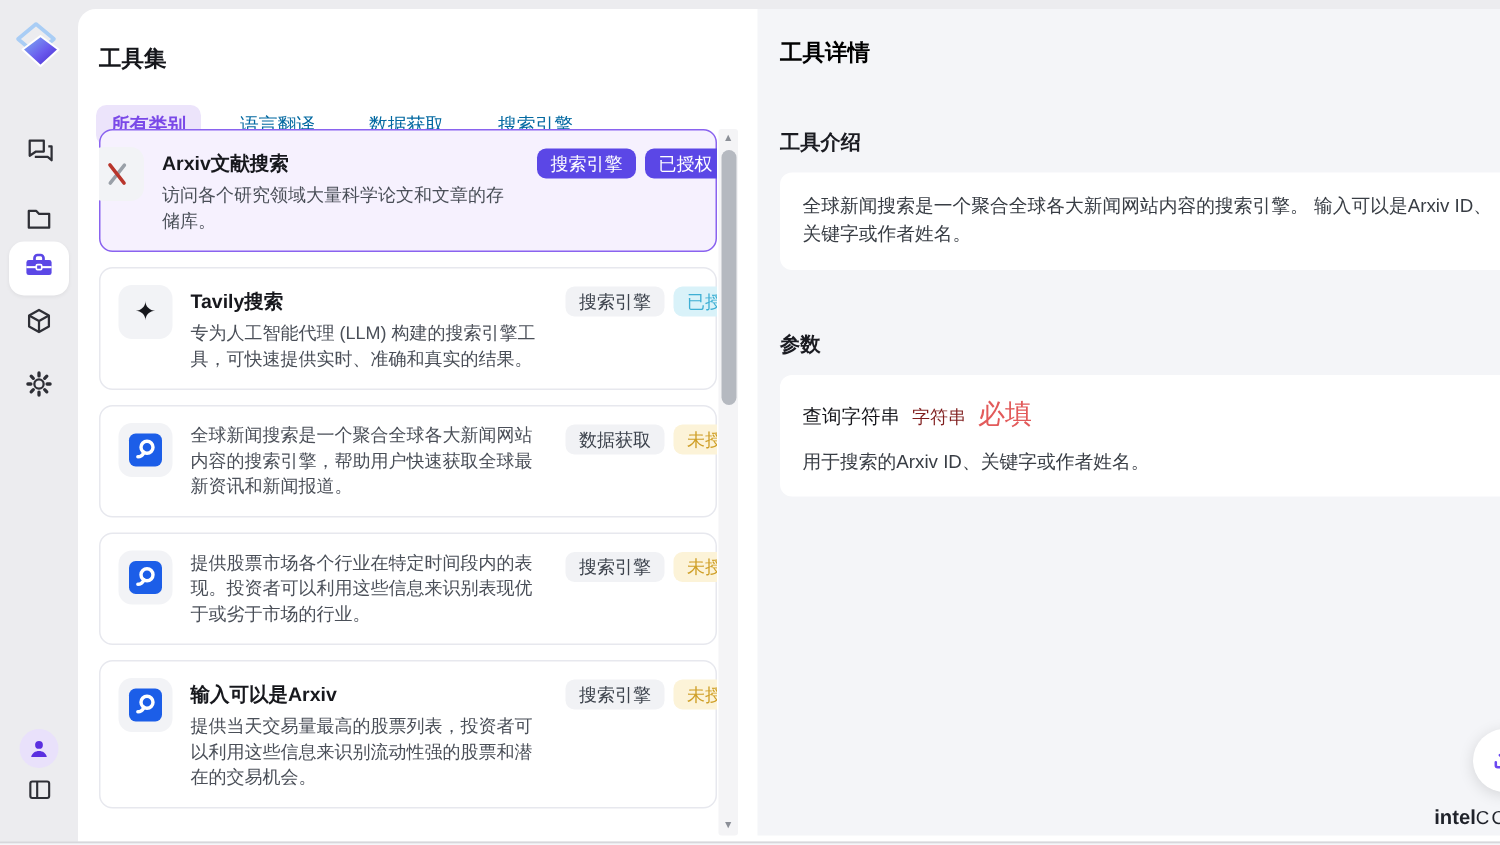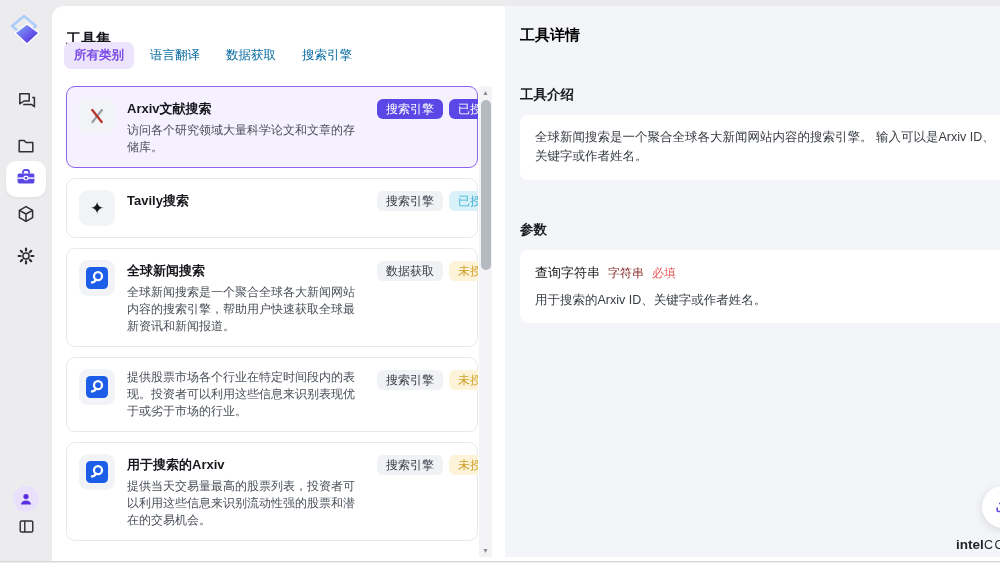--- a/index.html
+++ b/index.html
@@ -10,28 +10,28 @@
   .rail-item{position:absolute;left:0;width:52px;display:flex;justify-content:center;cursor:pointer;}
   .rail-active-bg{position:absolute;left:6px;width:40px;height:36px;background:#fff;border-radius:10px;
         display:flex;align-items:center;justify-content:center;box-shadow:0 1px 3px rgba(0,0,0,.06);}
   .avatar-circle{width:26px;height:26px;border-radius:50%;background:#e9e1fb;display:flex;align-items:center;justify-content:center;}
   
   .shell{position:absolute;left:52px;top:6px;right:0;bottom:2px;background:#fff;border-top-left-radius:12px;overflow:hidden;}
   .bottom-line{position:absolute;left:0;right:0;bottom:1px;height:1px;background:#d7d7dc;}
   
   .tools-panel{position:absolute;left:0;top:0;width:453px;height:100%;}
   .panel-title{position:absolute;left:14px;top:14px;font-size:15px;font-weight:700;color:#15161b;}
-  .tabs{position:absolute;left:12px;top:36px;display:flex;gap:6px;justify-content:flex-end;}
+  .tabs{position:absolute;left:12px;top:64px;display:flex;gap:16px;justify-content:flex-end;}
   .tab{padding:5px 10px;border-radius:7px;font-size:12.5px;color:#0369a1;cursor:pointer;white-space:nowrap;}
   .tab.active{background:#ece4fb;color:#7a49e8;font-weight:700;}
   .tool-list{position:absolute;left:14px;top:80px;width:412px;bottom:4px;overflow:hidden;
         display:flex;flex-direction:column;gap:10px;}
   .tool-card{display:flex;gap:12px;padding:11px 12px;border:1px solid #e7e8ee;border-radius:9px;background:#fff;
         flex:none;box-sizing:border-box;cursor:pointer;}
-  .tool-card.selected{background:#f6f1fe;border:1.5px solid #8a63ef;}
+  .tool-card.selected{background:#f6f1fe;border:1.5px solid #8a63ef;justify-content:center;}
   .tool-icon{width:36px;height:36px;border-radius:9px;background:#f2f3f6;display:flex;align-items:center;
         justify-content:center;flex:none;}
   .tool-icon .glyph{font-family:"DejaVu Sans",sans-serif;font-size:17px;color:#16171c;line-height:1;}
   .tool-body{width:238px;flex:none;}
   .tool-name{font-size:13px;font-weight:700;color:#17181d;margin:2px 0 4px;}
   .tool-desc{font-size:12px;line-height:17px;color:#4a4f58;}
   .badges{margin-left:auto;display:flex;gap:6px;align-items:flex-start;padding-top:1px;}
   .badge{font-size:12px;padding:4px 9px;border-radius:6px;white-space:nowrap;line-height:1;}
   .badge.purple{background:#5b47e6;color:#ffffff;}
   .badge.gray{background:#f1f2f5;color:#3c424c;}
@@ -45,21 +45,21 @@
   .vscroll .arrow.down{bottom:0;}
   .vscroll .thumb{position:absolute;left:1.5px;width:10px;top:14px;height:170px;background:#b5b9c0;border-radius:5px;cursor:grab;}
   
   .details-panel{position:absolute;left:453px;right:12px;top:0;bottom:4px;background:#f4f5f8;padding:0 15px;box-sizing:border-box;}
   .details-title{font-size:15px;font-weight:700;color:#000000;margin:20px 0 0;}
   .section-h{font-size:13.5px;font-weight:700;color:#1a1b21;margin:41px 0 11px;}
   .box{background:#fff;border-radius:8px;padding:13px 15px;font-size:12.5px;color:#383d44;line-height:1.55;}
   .param-head{display:flex;align-items:baseline;gap:8px;margin-bottom:8px;}
   .param-name{font-size:13px;font-weight:400;color:#15161b;}
   .param-type{font-size:12px;color:#7f1d1d;}
-  .param-req{font-size:12px;color:#e25a5a;}
+  .param-req{font-size:18px;color:#e25a5a;}
   .param-desc{font-size:12.5px;color:#383d44;}
   .fab{position:absolute;right:6px;bottom:29px;width:42px;height:42px;border-radius:50%;background:#fff;
         box-shadow:0 2px 10px rgba(0,0,0,.13);display:flex;align-items:center;justify-content:center;cursor:pointer;}
   .intel{position:absolute;right:4px;bottom:5px;display:flex;align-items:baseline;gap:0;}
   .intel-word{font-size:13.5px;font-weight:700;color:#1f222a;letter-spacing:0;}
   .intel-core{font-size:12.5px;color:#1f222a;letter-spacing:1.5px;position:relative;}
   .intel-badge{position:absolute;right:0;bottom:-10px;font-size:6px;background:#9298a1;color:#fff;
         padding:1px 4px;border-radius:1px;letter-spacing:.5px;}
 </style>
 </head>
@@ -177,36 +177,36 @@
               <span class="badge purple">搜索引擎</span>
               <span class="badge purple">已授权</span>
             </div>
           </div>
           <div class="tool-card">
             <span class="tool-icon">
               <span class="glyph">✦</span>
             </span>
             <div class="tool-body">
               <div class="tool-name">Tavily搜索</div>
+              <div class="tool-desc">专为人工智能代理 (LLM) 构建的搜索引擎工具，可快速提供实时、准确和真实的结果。</div>
             </div>
             <div class="badges">
               <span class="badge gray">搜索引擎</span>
               <span class="badge cyan">已授权</span>
             </div>
           </div>
           <div class="tool-card">
             <span class="tool-icon">
               <svg width="24" height="24" viewBox="0 0 24 24">
                 <rect x="1" y="1" width="22" height="22" rx="4.5" fill="#1c5ee8"></rect>
                 <circle cx="13" cy="10.2" r="4" fill="none" stroke="#fff" stroke-width="2.3"></circle>
                 <path d="M11 13.6c-1 2-2.3 2.9-4.1 2.9" fill="none" stroke="#fff" stroke-width="2.3" stroke-linecap="round"></path>
               </svg>
             </span>
             <div class="tool-body">
-              <div class="tool-name">全球新闻搜索</div>
               <div class="tool-desc">全球新闻搜索是一个聚合全球各大新闻网站内容的搜索引擎，帮助用户快速获取全球最新资讯和新闻报道。</div>
             </div>
             <div class="badges">
               <span class="badge gray">数据获取</span>
               <span class="badge yellow">未授权</span>
             </div>
           </div>
           <div class="tool-card">
             <span class="tool-icon">
               <svg width="24" height="24" viewBox="0 0 24 24">
@@ -225,21 +225,21 @@
           </div>
           <div class="tool-card">
             <span class="tool-icon">
               <svg width="24" height="24" viewBox="0 0 24 24">
                 <rect x="1" y="1" width="22" height="22" rx="4.5" fill="#1c5ee8"></rect>
                 <circle cx="13" cy="10.2" r="4" fill="none" stroke="#fff" stroke-width="2.3"></circle>
                 <path d="M11 13.6c-1 2-2.3 2.9-4.1 2.9" fill="none" stroke="#fff" stroke-width="2.3" stroke-linecap="round"></path>
               </svg>
             </span>
             <div class="tool-body">
-              <div class="tool-name">用于搜索的Arxiv</div>
+              <div class="tool-name">输入可以是Arxiv</div>
               <div class="tool-desc">提供当天交易量最高的股票列表，投资者可以利用这些信息来识别流动性强的股票和潜在的交易机会。</div>
             </div>
             <div class="badges">
               <span class="badge gray">搜索引擎</span>
               <span class="badge yellow">未授权</span>
             </div>
           </div>
         </div>
 
       <div class="vscroll">

